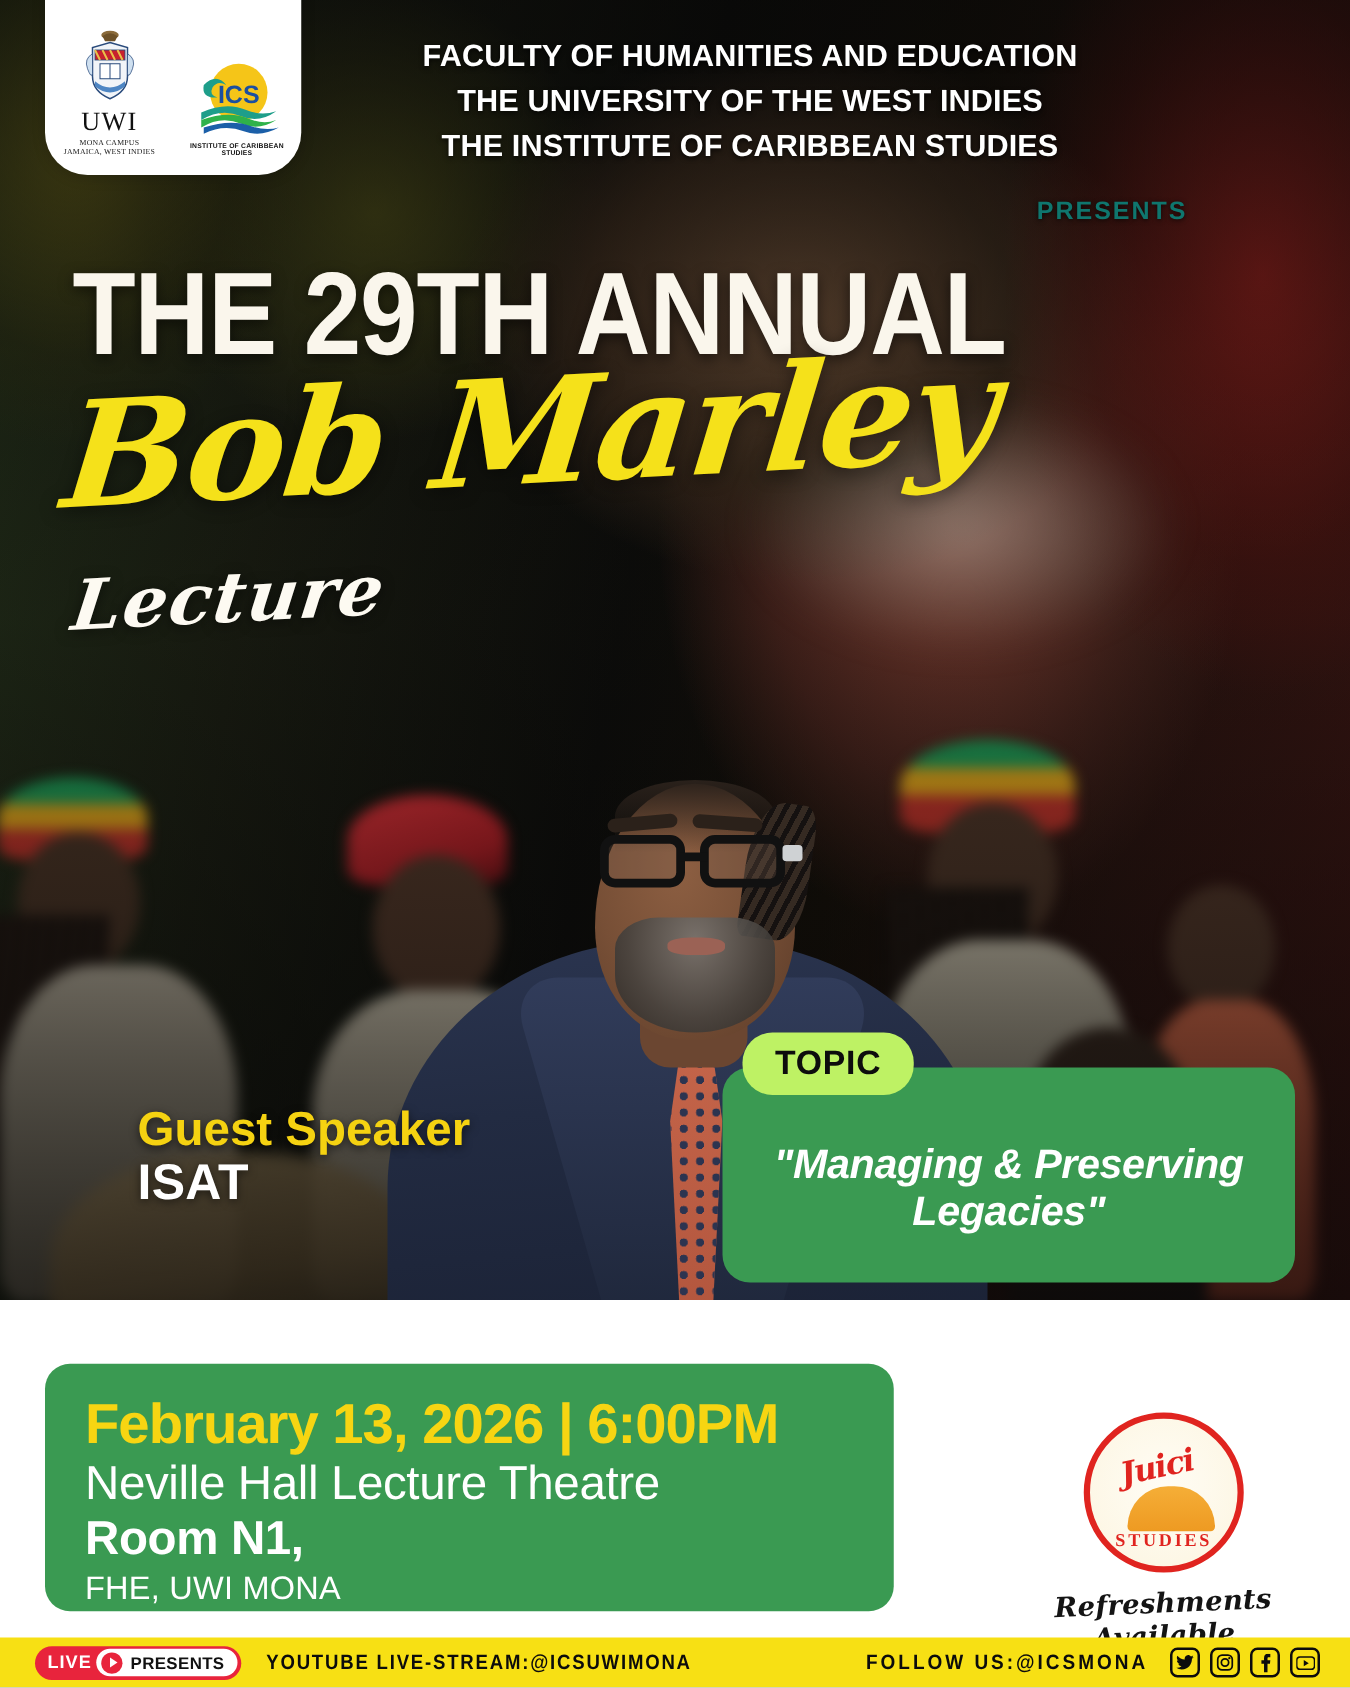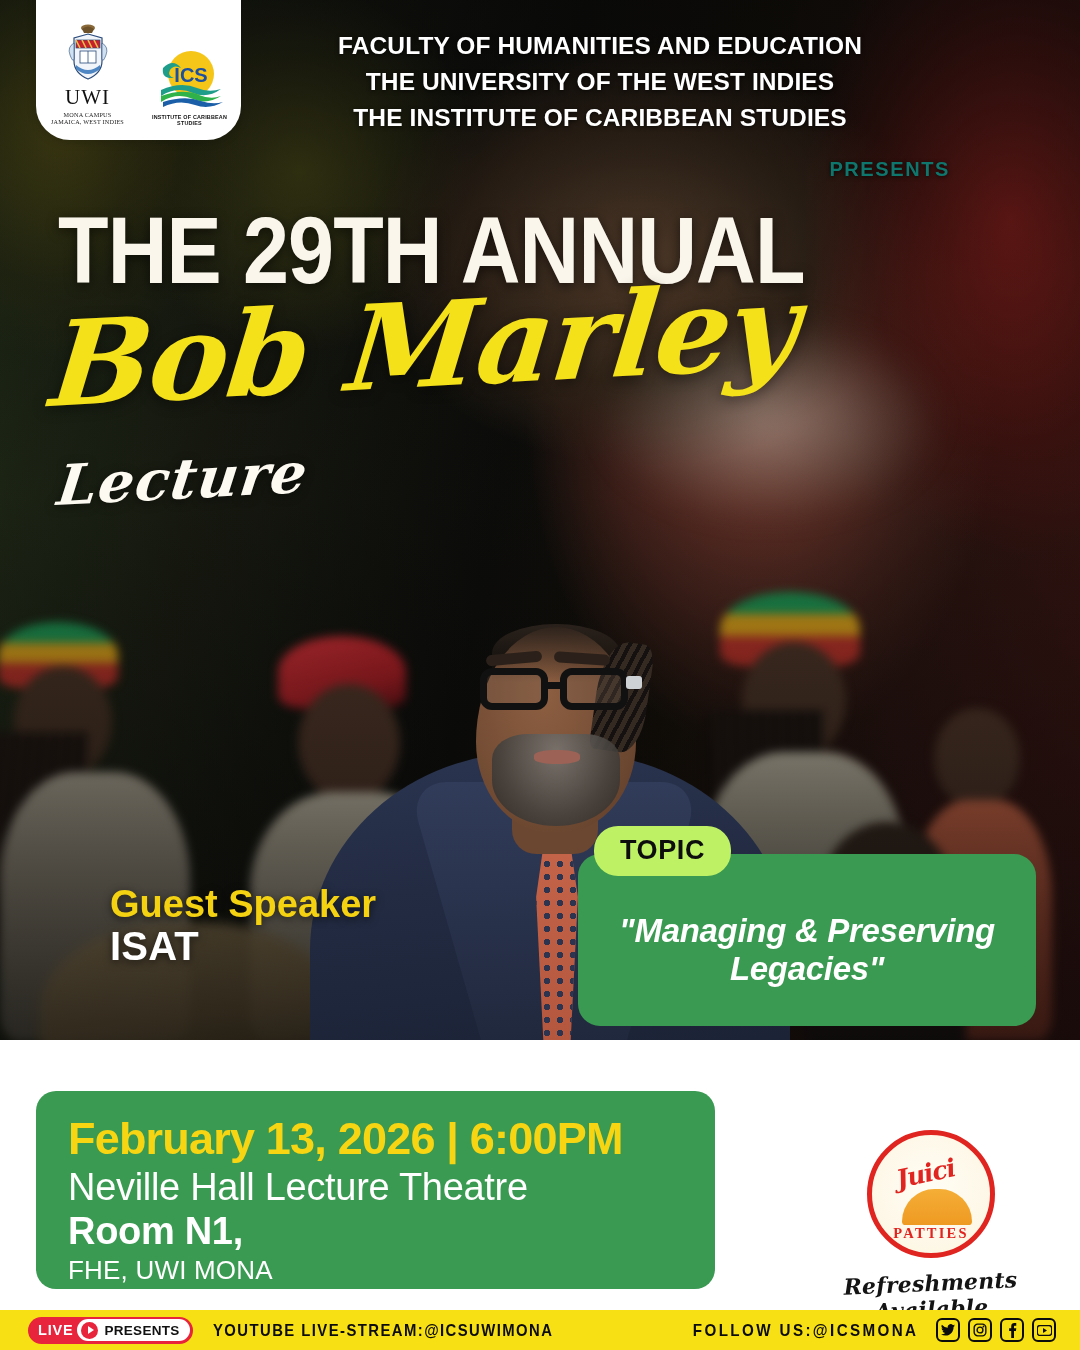--- a/index.html
+++ b/index.html
@@ -466,21 +466,21 @@
     <div class="date-line">February 13, 2026 | 6:00PM</div>
     <div class="venue-line">Neville Hall Lecture Theatre</div>
     <div class="room-line">Room N1,</div>
     <div class="fac-line">FHE, UWI MONA</div>
   </div>
 
   <div class="juici">
     <div class="juici-ring">
       <div class="juici-script">Juici</div>
       <div class="juici-patty"></div>
-      <div class="juici-word">PATTIES</div>
+      <div class="juici-word">STUDIES</div>
     </div>
     <div class="refresh">Refreshments Available</div>
   </div>
 
   <div class="bar">
     <div class="live-badge">
       <span class="live-word">LIVE</span>
       <span class="live-pill">
         <span class="play-dot">
             <span class="play-tri"></span>

